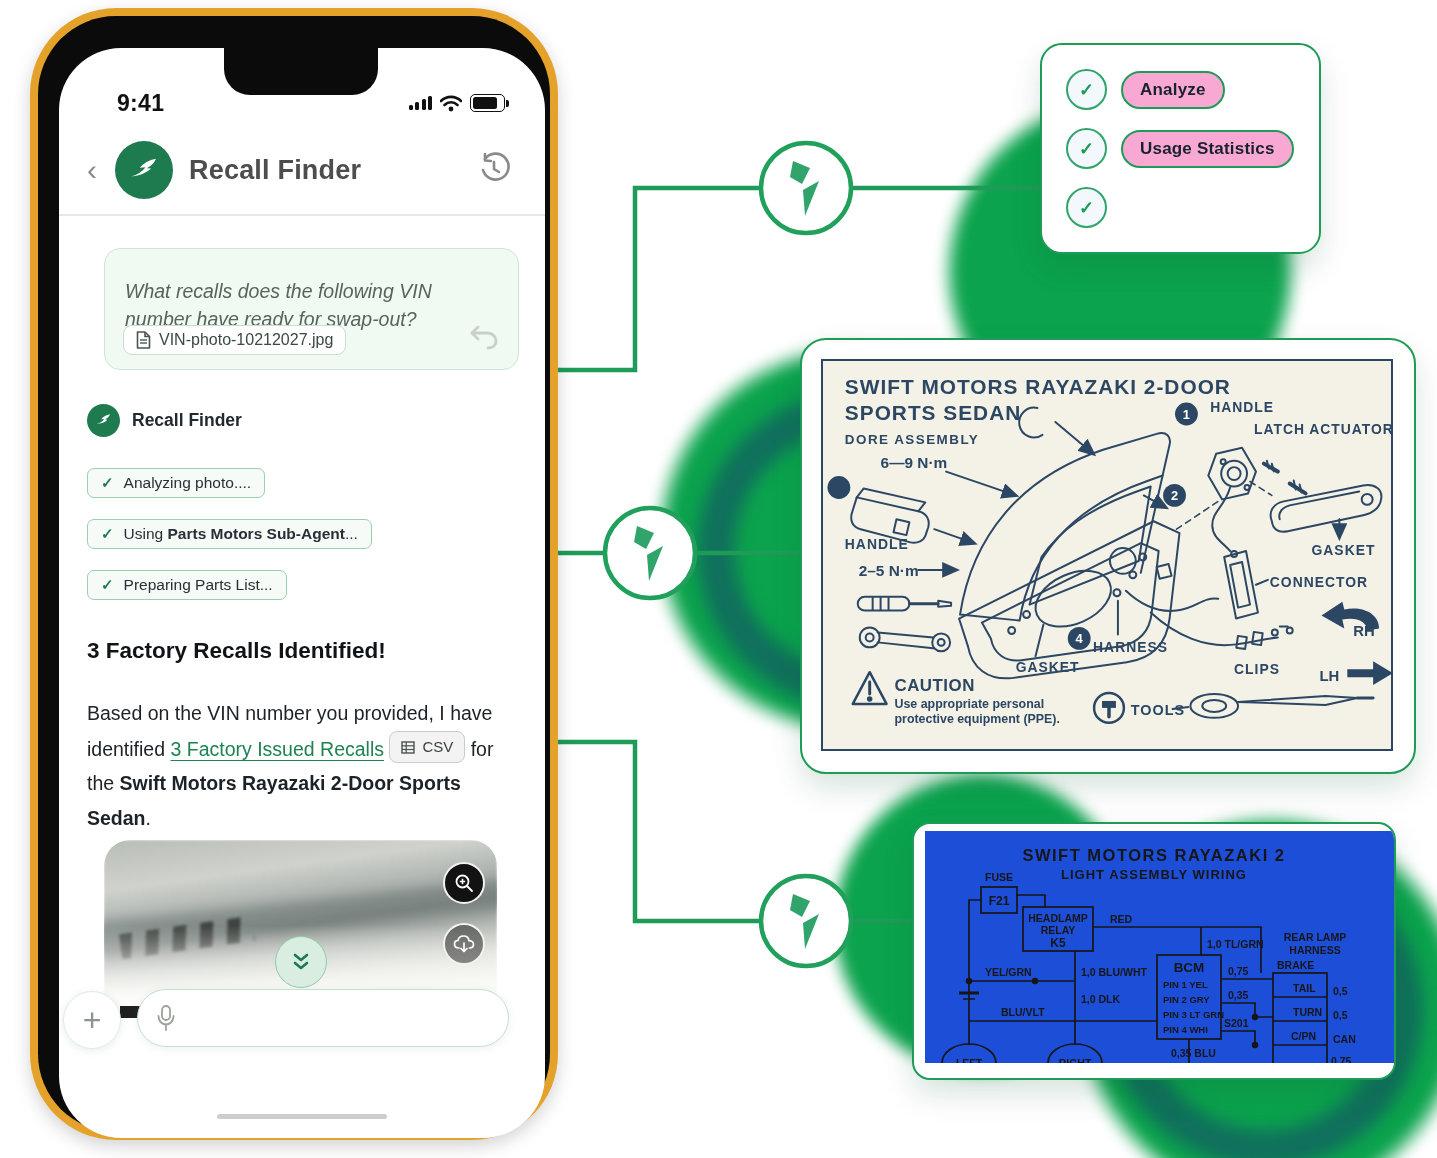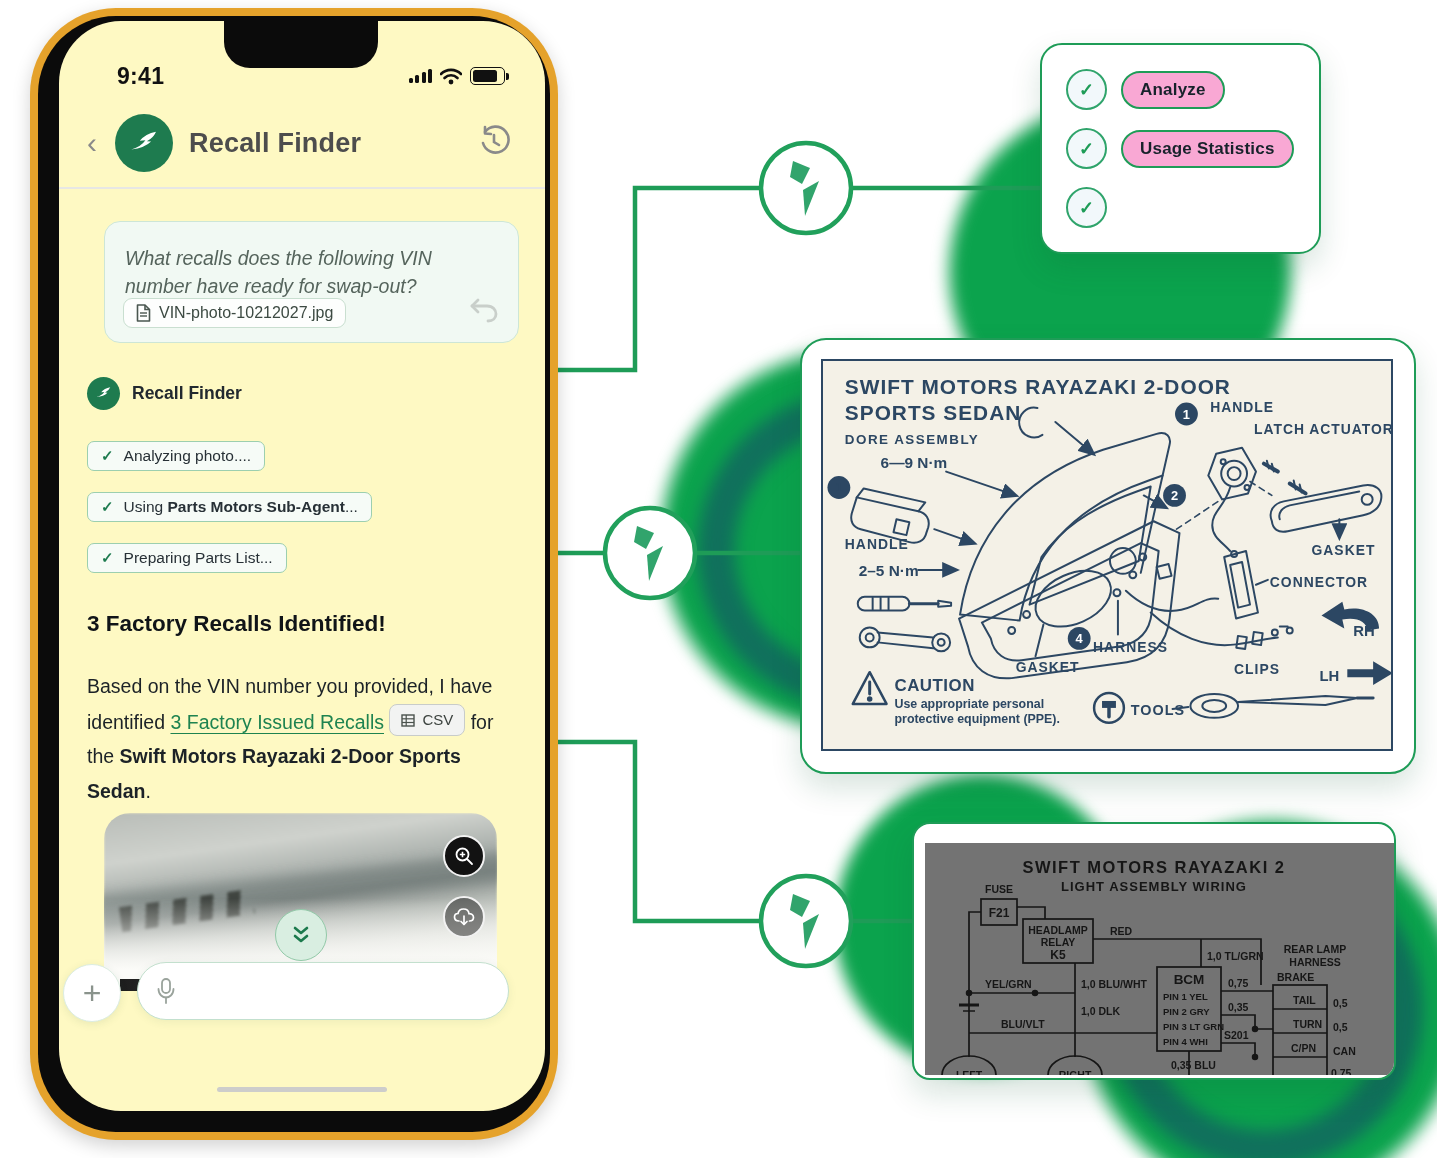--- a/index.html
+++ b/index.html
@@ -18,46 +18,46 @@
              display:flex;flex-direction:column;justify-content:space-evenly;padding:6px 0 6px 24px;box-sizing:border-box;}
   .chk-row{display:flex;align-items:center;gap:14px;}
   .chk-circ{width:37px;height:37px;border-radius:50%;border:2px solid #2FA46B;background:#F2F8FB;
             display:flex;align-items:center;justify-content:center;color:#1E9C57;font-size:18px;font-weight:bold;flex:0 0 auto;}
   .chk-pill{border:2.5px solid #1E9C57;border-radius:999px;background:#f9a8d4;padding:7px 17px;
             font-size:17px;font-weight:bold;color:#17222b;letter-spacing:.2px;}
   .doorcard{left:800px;top:338px;width:612px;height:432px;border-radius:26px;}
   .doorpanel{position:absolute;left:19px;top:19px;width:572px;height:392px;background:#F4F1E7;
              border:2px solid #2C4763;box-sizing:border-box;overflow:hidden;}
   .wirecard{left:912px;top:822px;width:480px;height:254px;border-radius:18px;overflow:hidden;}
-  .wirepanel{position:absolute;left:11px;top:19px;width:488px;height:232px;background:#737373;overflow:hidden;}
+  .wirepanel{position:absolute;left:11px;top:7px;width:488px;height:232px;background:#1d4ed8;overflow:hidden;}
   
   .phone{position:absolute;left:30px;top:8px;width:528px;height:1132px;z-index:5;
          background:#E5A22B;border-radius:86px;box-shadow:0 6px 18px rgba(0,0,0,.18);}
   .bezel{position:absolute;left:8px;top:8px;right:8px;bottom:8px;background:#0b0b0b;border-radius:78px;}
-  .screen{position:absolute;left:21px;top:5px;width:486px;height:1090px;background:#fef9c3;
+  .screen{position:absolute;left:21px;top:32px;width:486px;height:1090px;background:#ffffff;
           border-radius:62px;overflow:hidden;}
   .notch{position:absolute;left:165px;top:0;width:154px;height:47px;background:#0b0b0b;border-radius:0 0 26px 26px;}
   .notch:before,.notch:after{content:"";position:absolute;top:0;width:14px;height:14px;}
   .time{position:absolute;left:58px;top:42px;font-size:23px;font-weight:bold;color:#111;letter-spacing:.3px;}
   .statusicons{position:absolute;right:40px;top:46px;display:flex;align-items:center;gap:8px;}
   .sigbars{display:flex;align-items:flex-end;gap:2.5px;}
   .sigbars i{display:block;width:4px;background:#111;border-radius:1.5px;}
   .batt{width:33px;height:16px;border:1.8px solid #111;border-radius:5px;position:relative;}
   .batt i{position:absolute;left:2px;top:2px;bottom:2px;width:24px;background:#111;border-radius:2.5px;}
   .batt:after{content:"";position:absolute;right:-5px;top:4.5px;width:3px;height:7px;background:#111;border-radius:0 2px 2px 0;}
   .hdr{position:absolute;left:0;right:0;top:96px;height:52px;display:flex;align-items:center;}
   .backchev{margin-left:28px;font-size:30px;color:#8a8a8a;line-height:1;}
   .logo{width:58px;height:58px;border-radius:50%;background:#1E7B4F;margin-left:18px;
         display:flex;align-items:center;justify-content:center;flex:0 0 auto;}
   .logo.small{width:33px;height:33px;margin:0;}
   .hdr-title{margin-left:16px;font-size:27px;font-weight:bold;color:#4d4d4d;letter-spacing:.2px;}
   .hist{margin-left:auto;margin-right:34px;}
   .divider{position:absolute;left:0;right:0;top:166px;height:1.5px;background:#E7E7E4;}
   .bubble{position:absolute;left:45px;top:200px;width:415px;height:122px;background:#F1F9F3;
-          border:1.5px solid #CDE6D6;border-radius:16px;box-sizing:border-box;padding:22px 20px;}
+          border:1.5px solid #CDE6D6;border-radius:16px;box-sizing:border-box;padding:28px 20px;}
   .bubble p{margin:0;font-size:19.5px;font-style:italic;color:#55645c;line-height:1.45;}
   .attach{position:absolute;left:18px;bottom:14px;display:inline-flex;align-items:center;gap:8px;
           background:#FDFEFD;border:1.5px solid #C9DFD0;border-radius:9px;padding:5px 12px;
           font-size:16px;color:#3c4a42;}
   .undo{position:absolute;right:18px;bottom:14px;}
   .agentrow{position:absolute;left:28px;top:356px;display:flex;align-items:center;gap:12px;}
   .agentname{font-size:17.5px;font-weight:bold;color:#22292f;}
   .chip{position:absolute;left:28px;display:inline-flex;align-items:center;gap:10px;
         border:1.5px solid #9CCFAF;background:#F6FBF7;border-radius:7px;padding:5px 13px;
         font-size:15.5px;color:#273036;}

